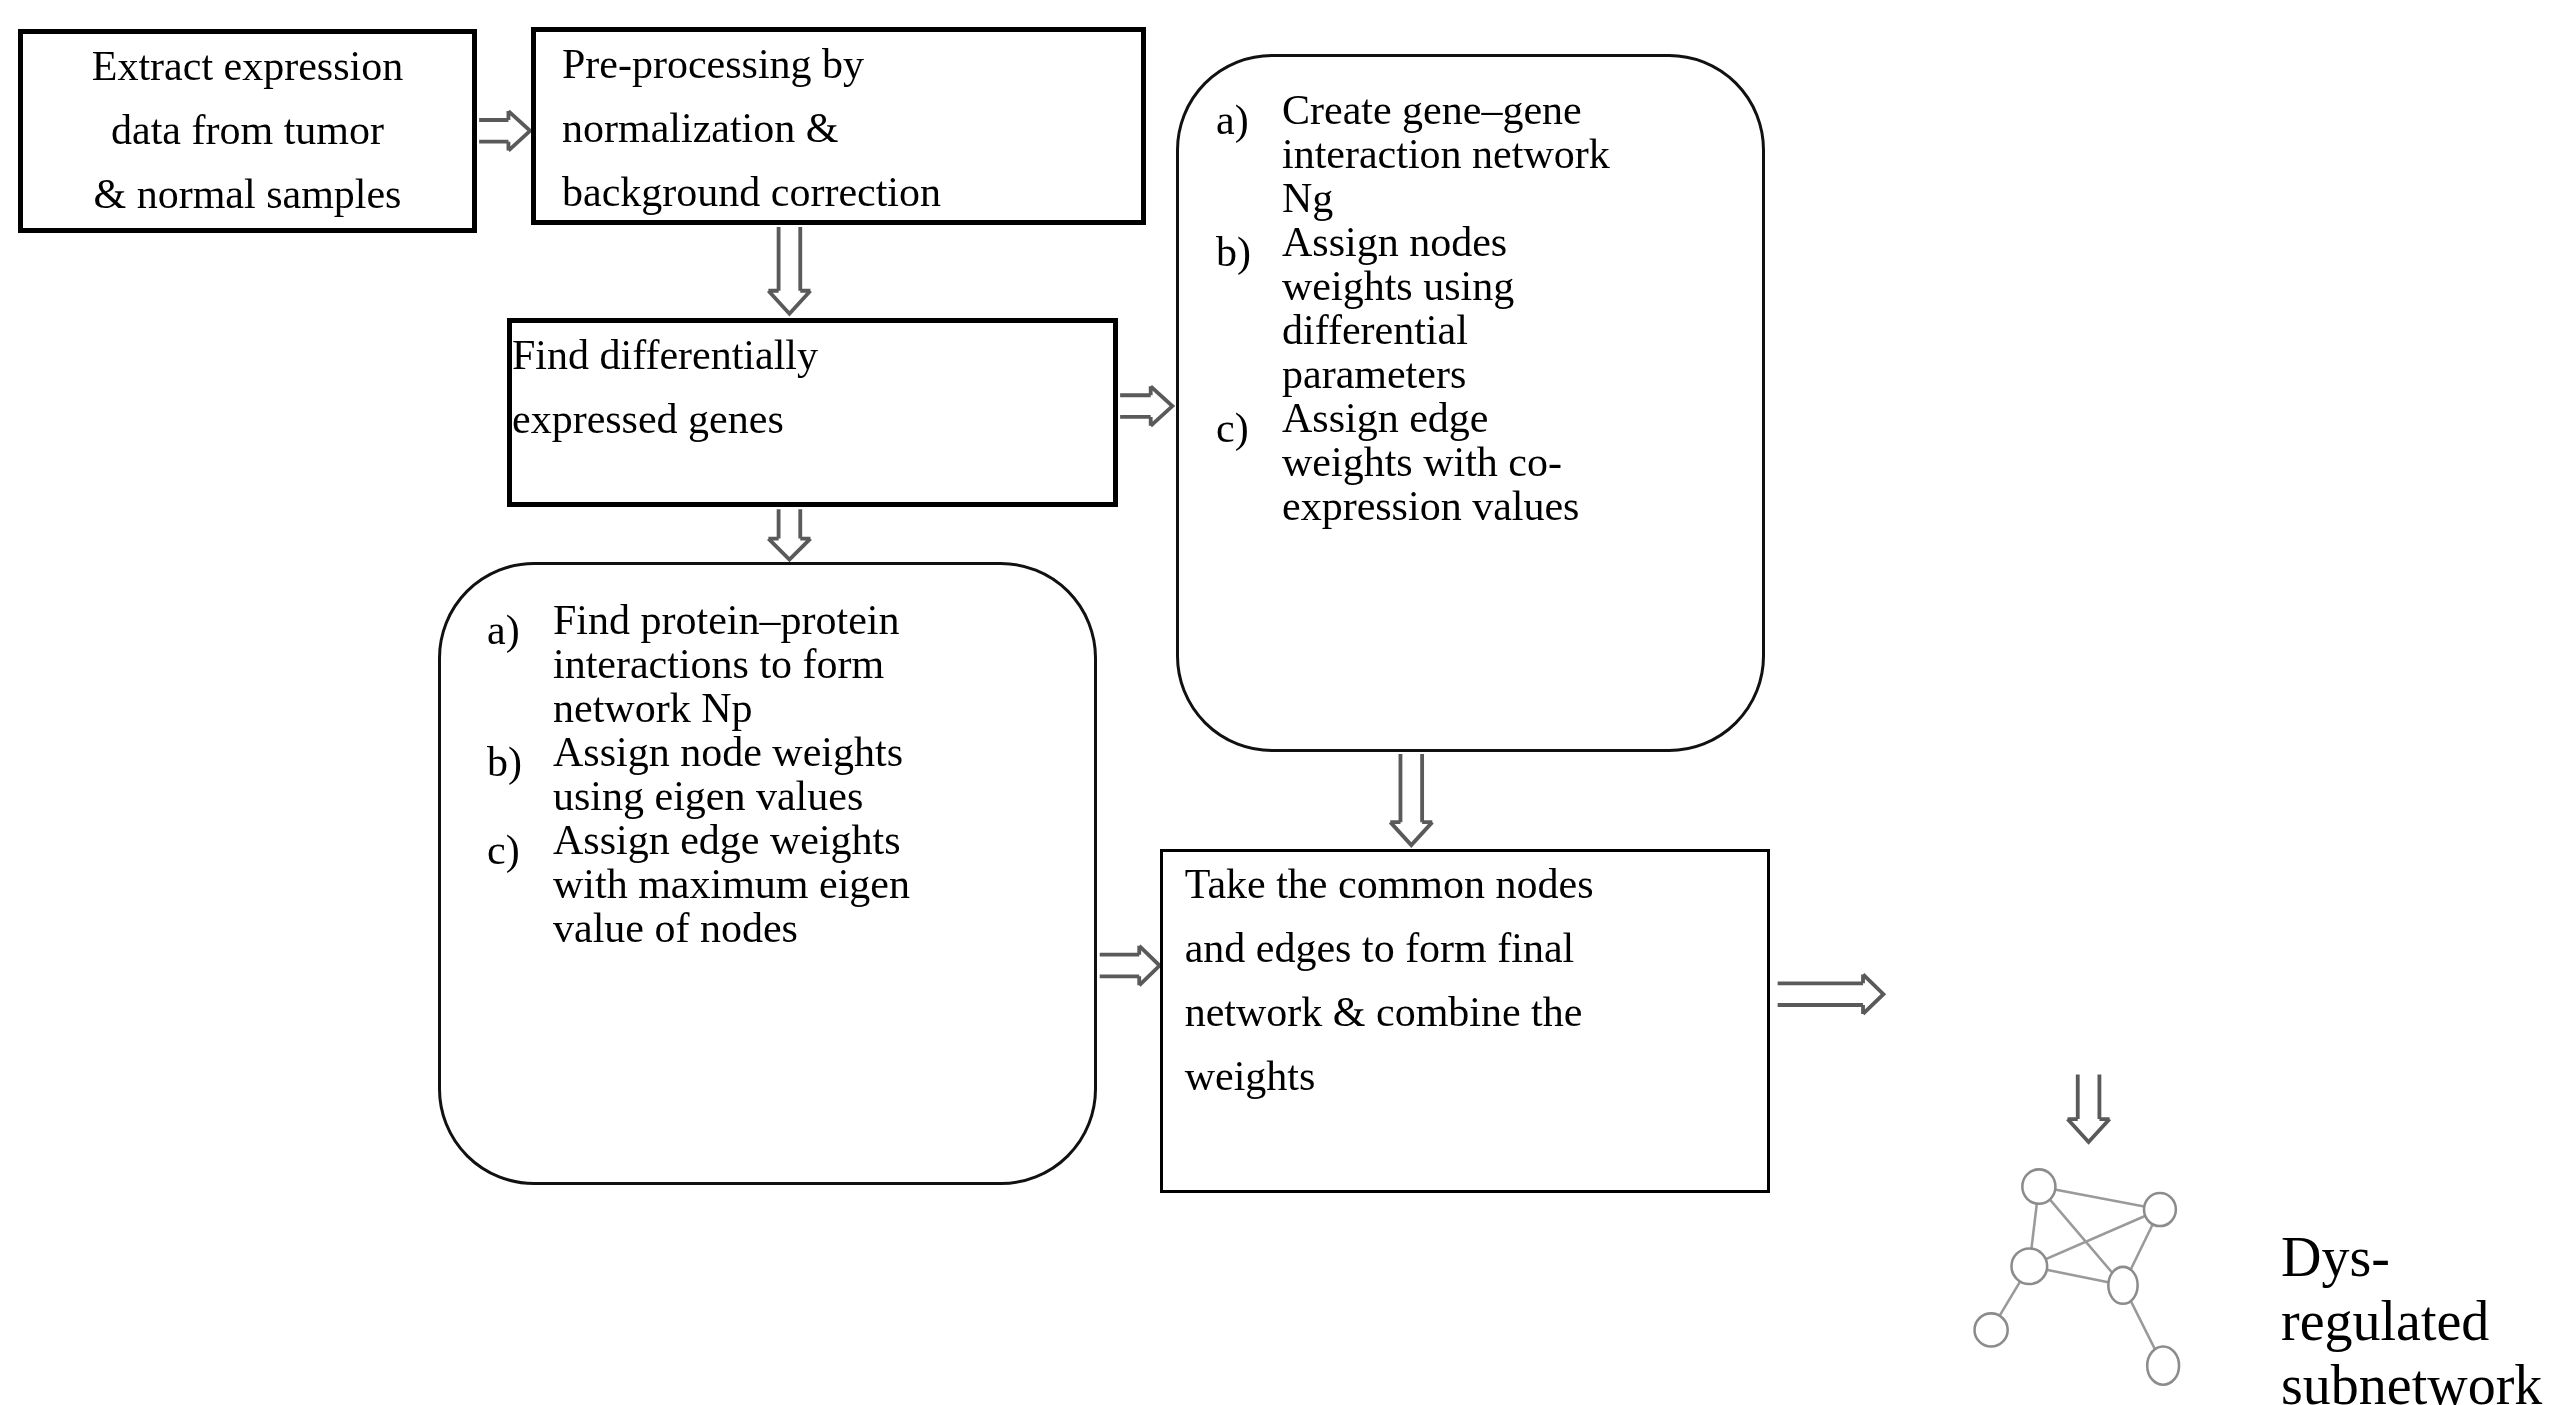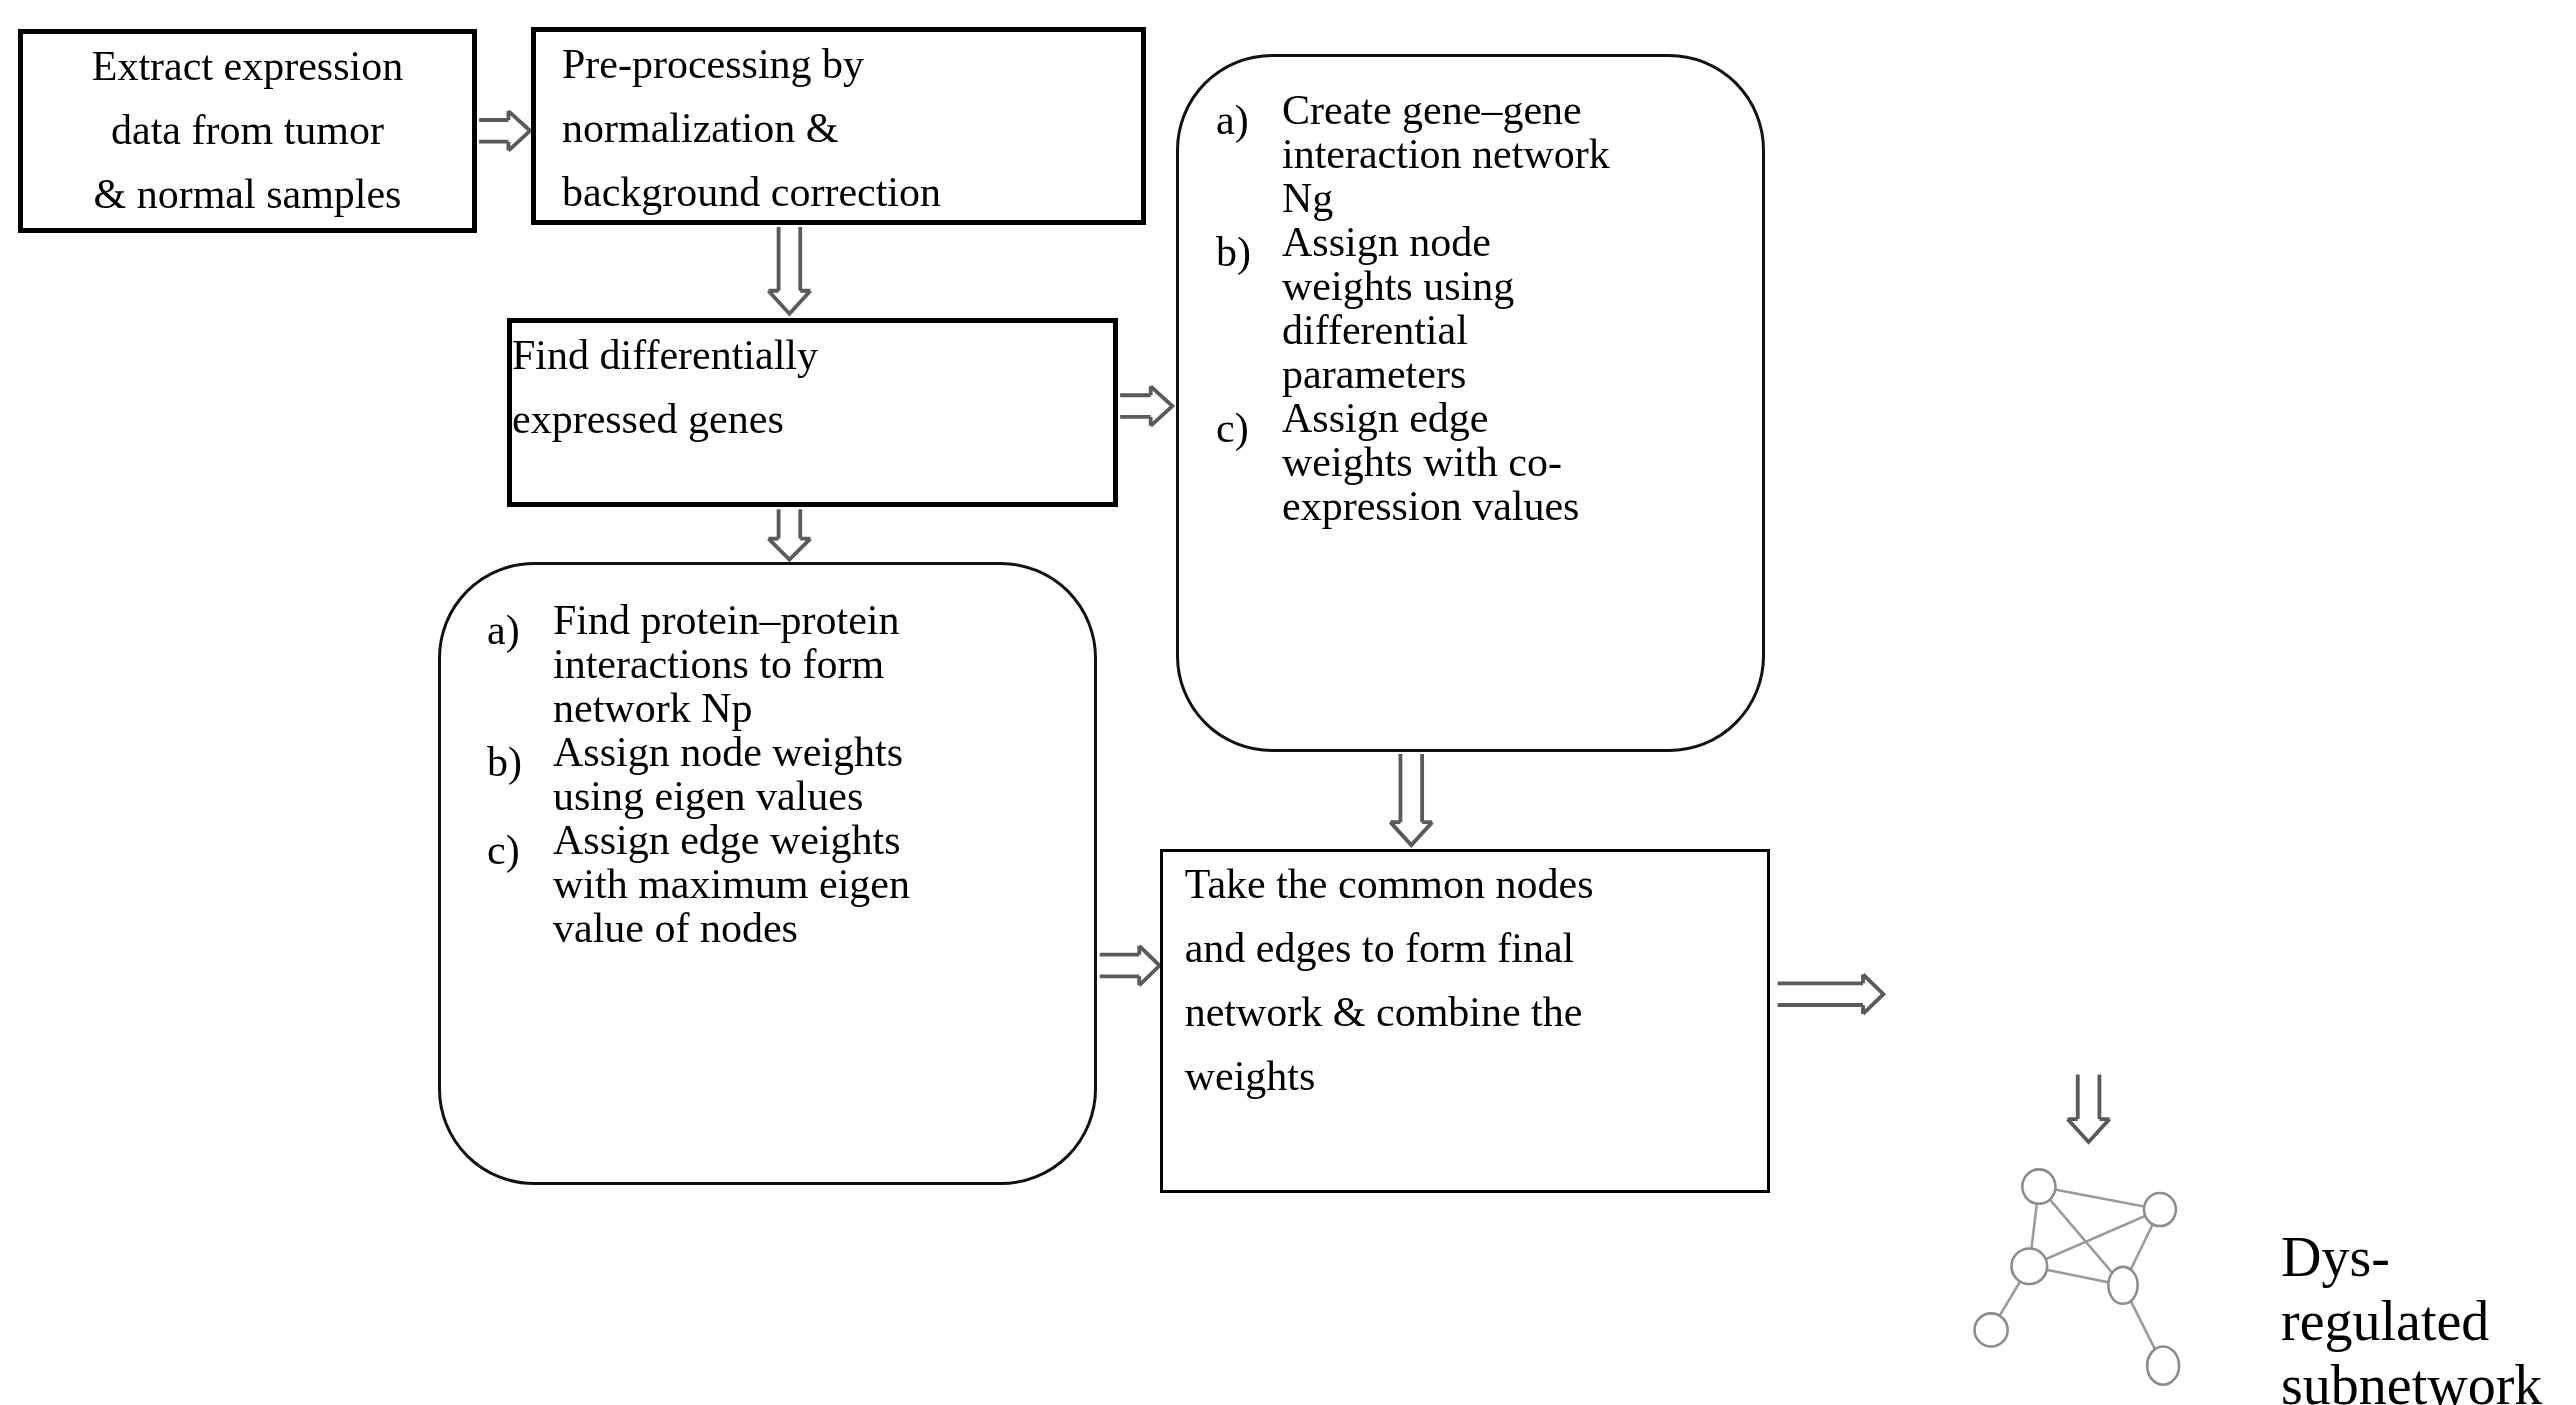--- a/index.html
+++ b/index.html
@@ -82,21 +82,21 @@
 
   <div class="box round" id="box-gene-network">
     <div class="li">
       <span class="marker">a)</span>
       <span class="itext">Create gene–gene
 interaction network
 Ng</span>
     </div>
     <div class="li">
       <span class="marker">b)</span>
-      <span class="itext">Assign node
+      <span class="itext">Assign nodes
 weights using
 differential
 parameters</span>
     </div>
     <div class="li">
       <span class="marker">c)</span>
       <span class="itext">Assign edge
 weights with co-
 expression values</span>
     </div>

